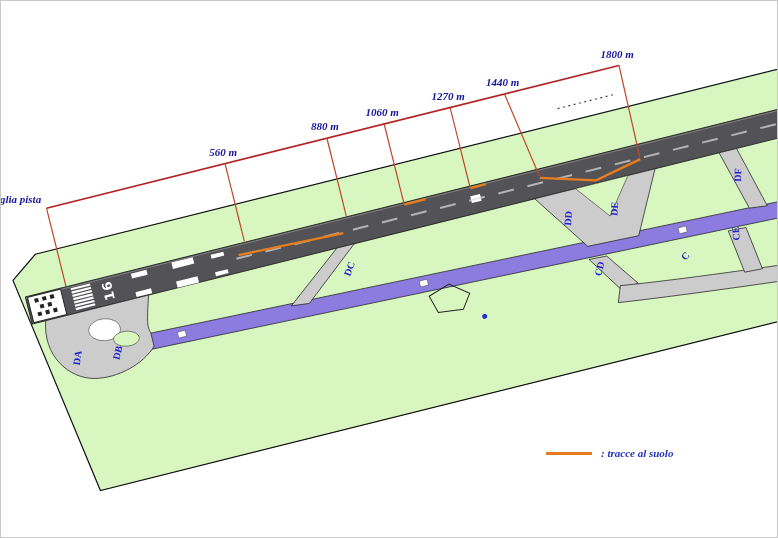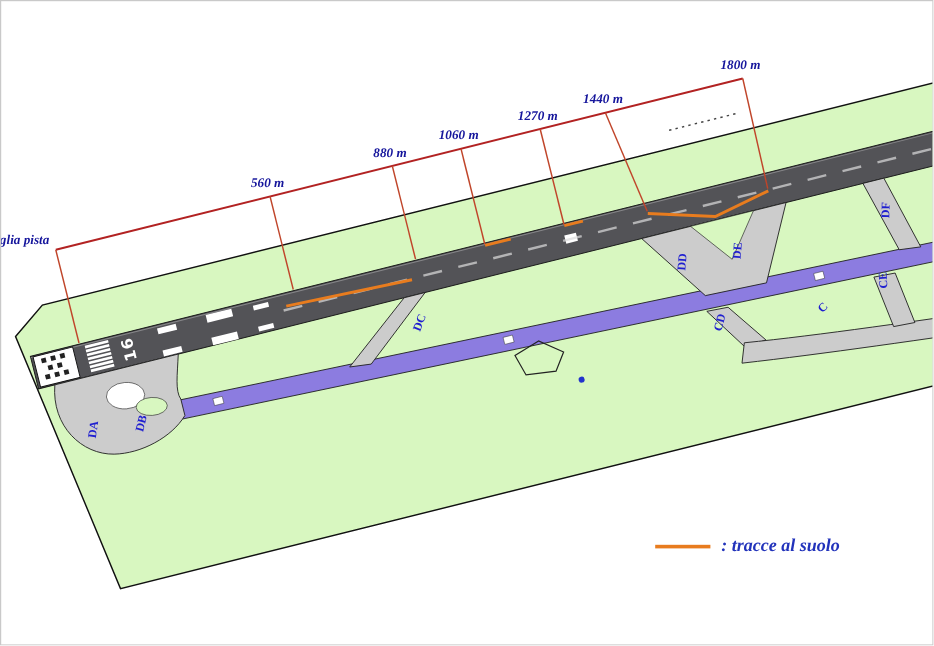--- a/index.html
+++ b/index.html
@@ -14,21 +14,21 @@
   }
   svg{overflow:visible;display:block;}
   .station{font-style:italic;font-weight:bold;font-size:11px;font-family:"Liberation Serif",serif;}
   .twlabel{font-weight:bold;font-size:10px;font-family:"Liberation Serif",serif;}
   .rwnum{font-weight:bold;font-size:13px;font-family:"DejaVu Sans",sans-serif;letter-spacing:1px;}
   .legend{
     position:absolute;left:545px;top:446px;display:flex;align-items:center;gap:9px;
   }
   .legend .swatch{width:46px;height:3px;background:#e87c1e;}
   .legend .text{
-    font-style:italic;font-weight:bold;font-size:15px;color:#2233bb;
+    font-style:italic;font-weight:bold;font-size:11px;color:#2233bb;
     font-family:"Liberation Serif",serif;
   }
 </style>
 </head>
 <body>
 
 <div class="canvas">
 
   <div class="rotated">
     <svg width="1100" height="360">

